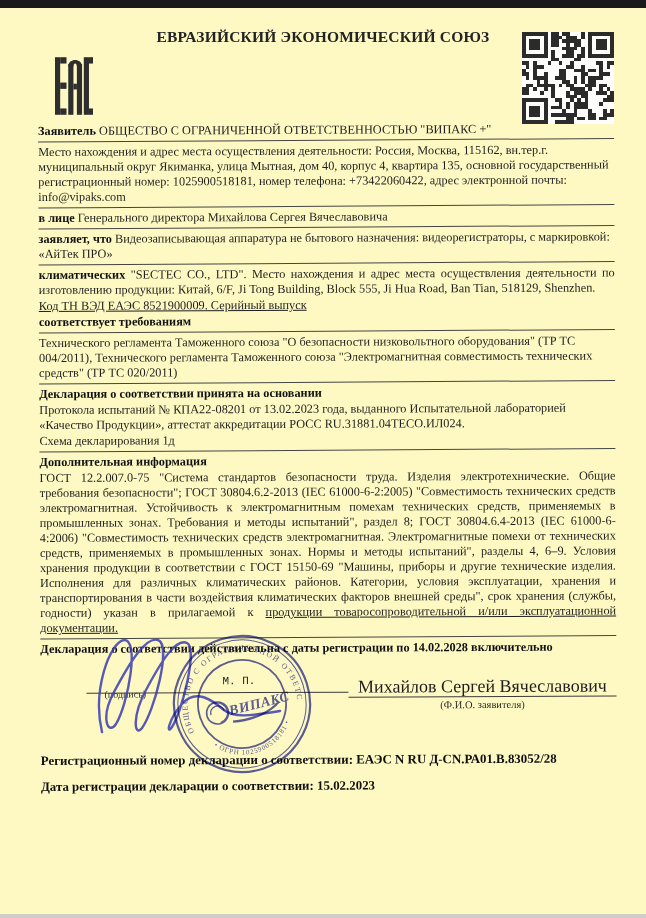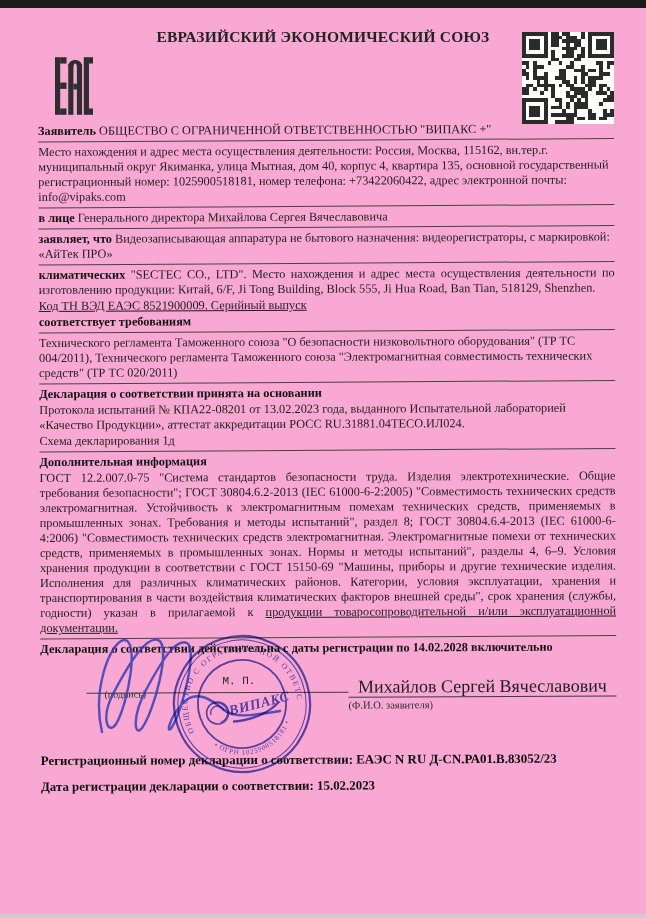--- a/index.html
+++ b/index.html
@@ -1,18 +1,18 @@
 <!DOCTYPE html>
 <html lang="ru"><head>
 <meta charset="utf-8">
 <style>
   html,body{margin:0;padding:0;background:#888;}
   .page{
     position:relative;width:646px;height:918px;margin:0 auto;
-    background:#f9a8d4;overflow:hidden;
+    background:#fef9c3;overflow:hidden;
     font-family:"Liberation Serif","DejaVu Serif",serif;color:#1e1e1e;
   }
   .topbar{position:absolute;top:0;left:0;width:646px;height:8px;background:#1a1a1a;}
   .botbar{position:absolute;bottom:0;left:0;width:646px;height:4px;background:#cfcdc7;}
 
   .hdr{
     position:absolute;top:27px;left:108px;width:430px;text-align:center;
     font-weight:bold;font-size:15.5px;line-height:1.35;color:#232323;letter-spacing:.2px;
   }
   #eac-svg{position:absolute;left:55px;top:57px;}
@@ -29,21 +29,21 @@
   .bold-row{font-weight:bold;color:#101010;}
   .u{text-decoration:underline;}
   .rule{height:1px;background:#454545;margin:2px 0 3px 0;transform:rotate(-0.1deg);}
 
   .sig-block{position:relative;height:84px;margin-top:8px;}
   .sig-line-left{position:absolute;left:46px;top:28px;width:262px;border-top:1.2px solid #3a3a3a;}
   .sig-caption{position:absolute;left:64px;top:24px;font-size:10px;color:#2a2a2a;}
   .mp{position:absolute;left:182px;top:11px;font-size:11px;color:#1c1c1c;font-family:Liberation Mono, monospace;}
   .fio-name{position:absolute;left:308px;top:13px;width:268px;text-align:center;font-size:18px;}
   .sig-line-right{position:absolute;left:308px;top:33px;width:268px;border-top:1.2px solid #3a3a3a;}
-  .fio-caption{position:absolute;left:308px;top:36px;width:268px;font-size:10.5px;color:#2a2a2a;}
+  .fio-caption{position:absolute;left:308px;top:36px;width:268px;text-align:center;font-size:10.5px;color:#2a2a2a;}
 
   .regrow{font-weight:bold;color:#0f0f0f;font-size:12.9px;margin-top:5px;}
   .regrow + .regrow{margin-top:10px;}
 
   #sig-svg{position:absolute;left:84px;top:620px;pointer-events:none;}
   #stamp-svg{position:absolute;left:168px;top:630px;mix-blend-mode:multiply;opacity:.85;pointer-events:none;}
 </style>
 </head>
 <body>
 
@@ -344,21 +344,21 @@
       <div class="sig-line-left"></div>
       <div class="sig-caption">(подпись)</div>
       <div class="mp">М. П.</div>
       <div class="fio-name">Михайлов Сергей Вячеславович</div>
       <div class="sig-line-right"></div>
       <div class="fio-caption">(Ф.И.О. заявителя)</div>
     </div>
 
     <div class="regrow">
       <span>Регистрационный номер декларации о соответствии:</span>
-      <span>ЕАЭС N RU Д-CN.РА01.В.83052/23</span>
+      <span>ЕАЭС N RU Д-CN.РА01.В.83052/28</span>
     </div>
     <div class="regrow">
       <span>Дата регистрации декларации о соответствии:</span>
       <span>15.02.2023</span>
     </div>
   </div>
 
   <svg id="sig-svg" width="215" height="128" viewBox="0 0 215 128" aria-hidden="true">
     <path d="M18,112 C8,70 26,22 40,20 C56,19 44,84 32,104 C24,116 16,98 30,72
              C46,42 62,16 74,20 C88,25 70,92 58,108 C50,118 48,96 62,70

